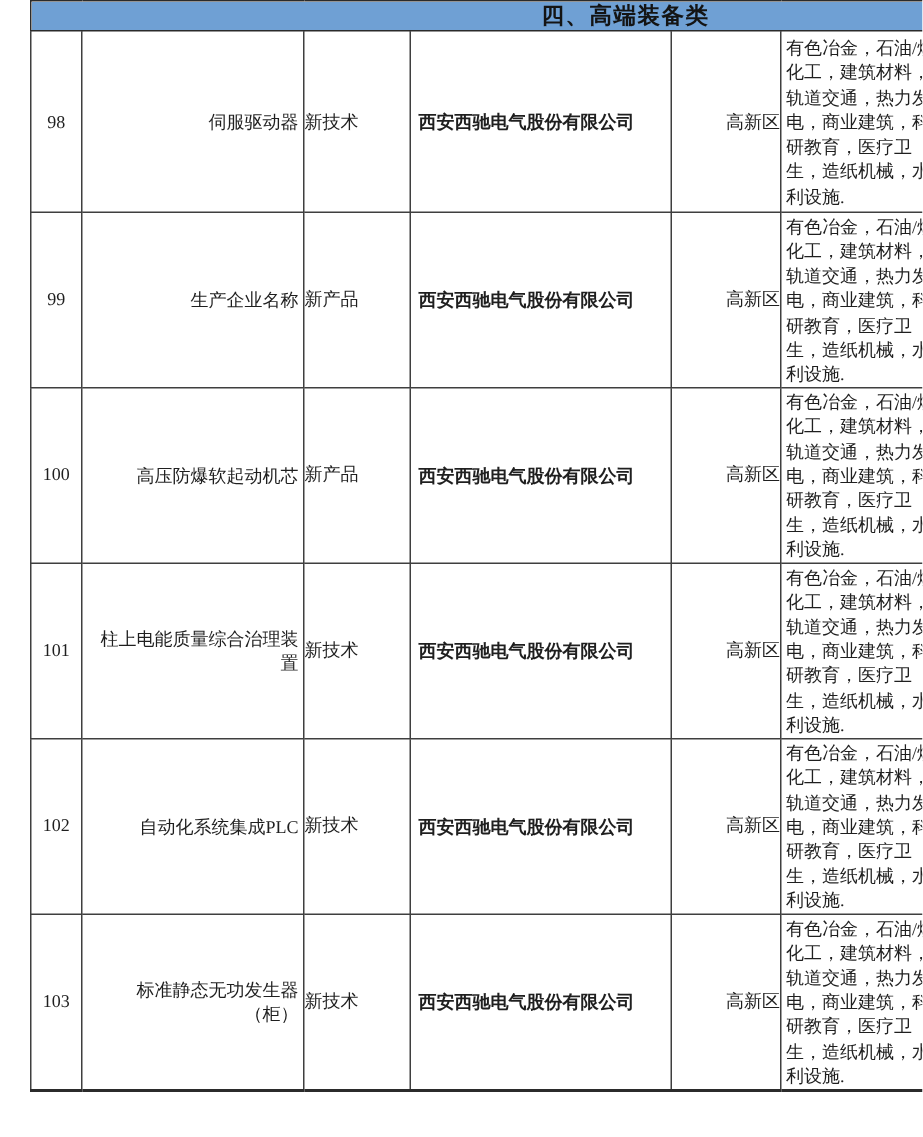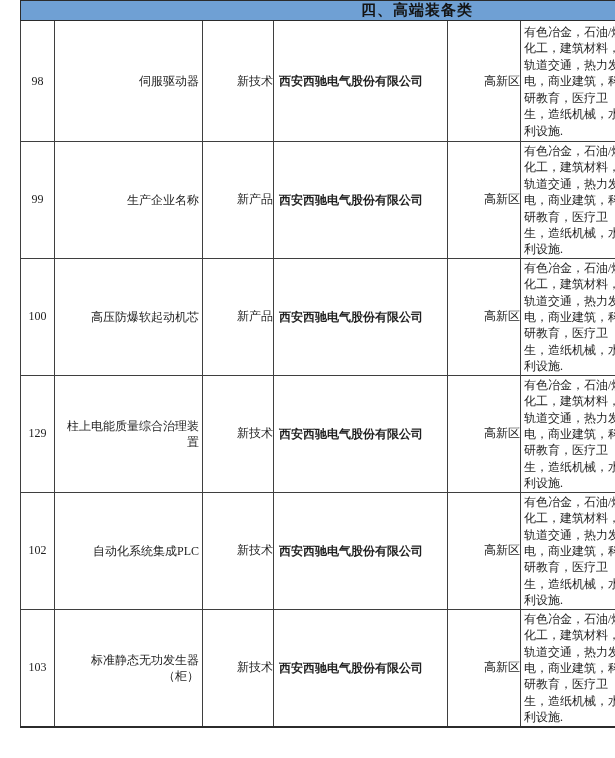--- a/index.html
+++ b/index.html
@@ -43,21 +43,21 @@
     background: #ffffff;
     font-weight: bold;
     font-size: 12.5px;
     text-align: center;
     vertical-align: middle;
   }
   
   tr.data-row td { font-size: 12px; vertical-align: middle; }
   td.c-id   { text-align: center; font-size: 13px; font-family: "Liberation Serif", serif; }
   td.c-name { text-align: right; padding: 2px 3px 2px 4px; line-height: 16px; }
-  td.c-cat  { text-align: right; }
+  td.c-cat  { text-align: left; }
   td.c-comp { text-align: left; padding: 2px 3px 2px 5px; line-height: 16px; font-weight: bold; }
   td.c-reg  { text-align: right; }
   td.c-mkt  {
     text-align: left;
     vertical-align: top;
     padding: 1px 1px 0 3px;
     line-height: 16.4px;
     font-size: 12px;
     word-break: break-all;
   }
@@ -104,21 +104,21 @@
     <tr class="data-row" style="height:116px">
       <td class="c-id">100</td>
       <td class="c-name">高压防爆软起动机芯</td>
       <td class="c-cat">新产品</td>
       <td class="c-comp">西安西驰电气股份有限公司</td>
       <td class="c-reg">高新区</td>
       <td class="c-mkt">有色冶金，石油/煤化工，建筑材料，轨道交通，热力发电，商业建筑，科研教育，医疗卫生，造纸机械，水利设施.</td>
     </tr>
 
     <tr class="data-row" style="height:117px">
-      <td class="c-id">129</td>
+      <td class="c-id">101</td>
       <td class="c-name">柱上电能质量综合治理装置</td>
       <td class="c-cat">新技术</td>
       <td class="c-comp">西安西驰电气股份有限公司</td>
       <td class="c-reg">高新区</td>
       <td class="c-mkt">有色冶金，石油/煤化工，建筑材料，轨道交通，热力发电，商业建筑，科研教育，医疗卫生，造纸机械，水利设施.</td>
     </tr>
 
     <tr class="data-row" style="height:117px">
       <td class="c-id">102</td>
       <td class="c-name">自动化系统集成PLC</td>

